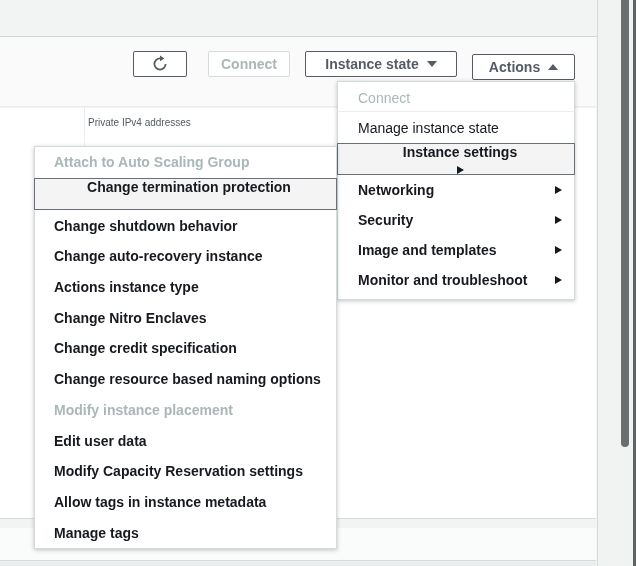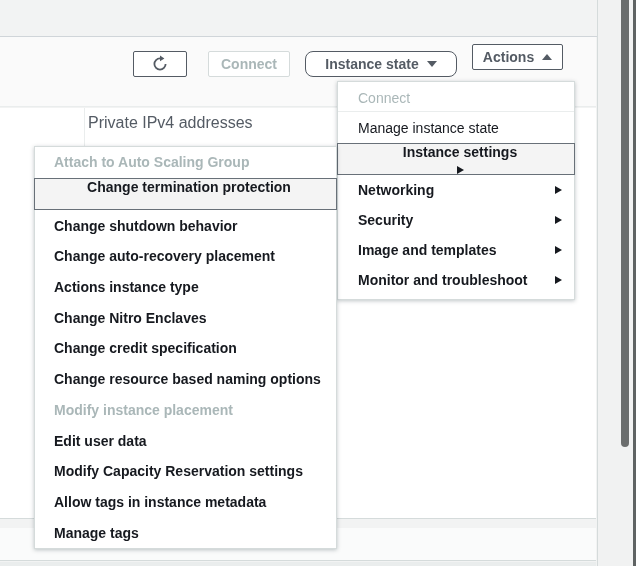--- a/index.html
+++ b/index.html
@@ -25,43 +25,43 @@
     position:relative;
   }
   .abs{position:absolute;box-sizing:border-box;}
 
   
   .top-band{left:0;top:0;width:636px;height:36px;background:var(--bg-page);}
   .top-band-line{left:0;top:36px;width:622px;height:1px;background:#d0d5d9;}
   .toolbar-strip{left:0;top:37px;width:596px;height:70px;background:var(--bg-toolbar);border-bottom:1px solid var(--divider);}
   .content-panel{left:0;top:108px;width:596px;height:410px;background:var(--bg-white);}
   .content-vdiv{left:84px;top:108px;width:1px;height:38px;background:var(--divider);}
-  .col-header{left:88px;top:114px;font-size:16px;color:var(--text-secondary);line-height:18px;}
+  .col-header{left:88px;top:114px;font-size:10px;color:var(--text-secondary);line-height:18px;}
   .bottom-area{left:0;top:518px;width:596px;height:48px;background:var(--bg-page);border-top:1px solid var(--border-light);}
   .bottom-card{left:0;top:528px;width:596px;height:33px;background:#fafbfb;border-bottom:1px solid var(--border-light);}
   .bottom-foot{left:0;top:562px;width:596px;height:4px;background:var(--divider);}
 
   
   .scroll-track{left:597px;top:0;width:39px;height:566px;background:#f1f2f2;border-left:1px solid var(--border-light);}
   .scroll-thumb{left:621px;top:0;width:8px;height:447px;background:var(--scroll-thumb);border-radius:0 0 4px 4px;}
   .right-edge{left:633px;top:0;width:3px;height:566px;background:var(--edge-dark);}
 
   
   .btn{
     height:26px;background:var(--bg-white);
     border:1px solid var(--border-dark);border-radius:2px;
     display:flex;align-items:center;justify-content:center;gap:8px;
     font-size:14px;font-weight:bold;color:var(--text-secondary);
     cursor:pointer;
   }
   .btn.disabled{border-color:var(--border-light);color:var(--text-disabled);cursor:default;}
   .btn-refresh{left:133px;top:51px;width:54px;}
   .btn-connect{left:208px;top:51px;width:82px;}
-  .btn-instance-state{left:305px;top:51px;width:152px;border-radius:8px;}
-  .btn-actions{left:472px;top:44px;width:91px;}
+  .btn-instance-state{left:305px;top:51px;width:152px;}
+  .btn-actions{left:472px;top:54px;width:103px;}
   .caret{width:0;height:0;border-left:5px solid transparent;border-right:5px solid transparent;display:inline-block;}
   .caret-down{border-top:6px solid var(--text-secondary);}
   .caret-up{border-bottom:6px solid var(--text-secondary);}
 
   
   .menu{
     background:var(--bg-white);
     border:1px solid var(--border-light);
     box-shadow:0 1px 4px rgba(0,28,36,.25);
     z-index:5;
@@ -155,21 +155,21 @@
   <div class="menu-item disabled">
     <span>Attach to Auto Scaling Group</span>
   </div>
   <div class="menu-item highlighted">
     <span>Change termination protection</span>
   </div>
   <div class="menu-item">
     <span>Change shutdown behavior</span>
   </div>
   <div class="menu-item">
-    <span>Change auto-recovery placement</span>
+    <span>Change auto-recovery instance</span>
   </div>
   <div class="menu-item">
     <span>Actions instance type</span>
   </div>
   <div class="menu-item">
     <span>Change Nitro Enclaves</span>
   </div>
   <div class="menu-item">
     <span>Change credit specification</span>
   </div>

